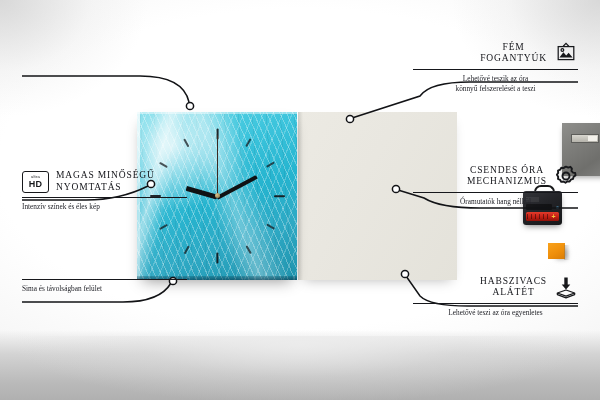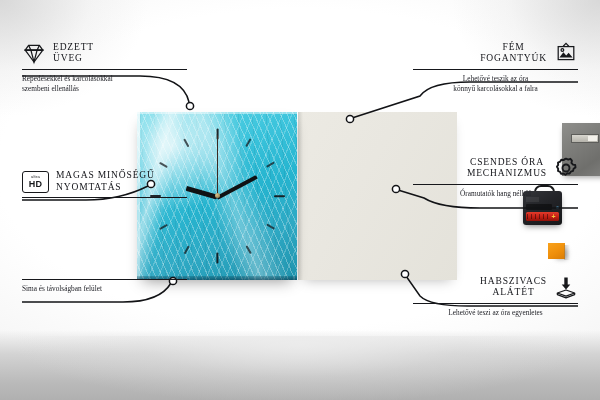--- a/index.html
+++ b/index.html
@@ -180,52 +180,34 @@
     <g fill="#ffffff" stroke="#121316" stroke-width="1.5">
       <circle cx="190" cy="106" r="3.6"></circle>
       <circle cx="151" cy="184" r="3.6"></circle>
       <circle cx="173" cy="281" r="3.6"></circle>
       <circle cx="350" cy="119" r="3.6"></circle>
       <circle cx="396" cy="189" r="3.6"></circle>
       <circle cx="405" cy="274" r="3.6"></circle>
     </g>
   </svg>
 
-  <div class="feat left" style="left:22px;top:41px;width:165px;">
-    <div class="head">
-      <span class="ico">
-        <svg viewBox="0 0 24 24" width="24" height="24" fill="none" stroke="#17181b" stroke-width="1.25">
-          <path d="M3.2 9.2 L12 21 L20.8 9.2 Z"></path>
-          <path d="M3.2 9.2 L6.6 4.3 H17.4 L20.8 9.2 Z"></path>
-          <path d="M6.6 4.3 L8.9 9.2 L12 21 L15.1 9.2 L17.4 4.3"></path>
-          <path d="M3.2 9.2 H20.8"></path>
-        </svg>
-      </span>
-      <span>
-        <span class="ttl" style="display:block">EDZETT</span>
-        <span class="ttl" style="display:block">ÜVEG</span>
-      </span>
-    </div>
-    <div class="rule"></div>
-    <div class="sub">Repedésekkel és karcolásokkal</div>
-    <div class="sub">szembeni ellenállás</div>
-  </div>
 
   <div class="feat left" style="left:22px;top:170px;width:165px;">
     <div class="head">
       <span class="hd-badge">
         <span class="u">ultra</span>
         <span class="h">HD</span>
       </span>
       <span>
         <span class="ttl" style="display:block">MAGAS MINŐSÉGŰ</span>
         <span class="ttl" style="display:block">NYOMTATÁS</span>
       </span>
     </div>
     <div class="rule"></div>
+    <div class="sub">Intenzív színek és éles kép</div>
   </div>
 
   <div class="feat left" style="left:22px;top:275px;width:165px;">
     <div class="rule"></div>
     <div class="sub">Sima és távolságban felület</div>
   </div>
 
   <div class="feat right" style="left:413px;top:41px;width:165px;">
     <div class="head">
       <span>
@@ -236,24 +218,24 @@
         <svg viewBox="0 0 24 24" width="24" height="24" fill="none" stroke="#17181b" stroke-width="1.25">
           <path d="M9.2 5.2 L12 2.4 L14.8 5.2"></path>
           <rect x="4.2" y="5.6" width="15.6" height="13"></rect>
           <path d="M5.4 16.4 L9.4 11.2 L12.2 14.6 L14.6 11.8 L18.6 16.4 Z" fill="#17181b" stroke="none"></path>
           <circle cx="8.4" cy="9" r="1.35"></circle>
         </svg>
       </span>
     </div>
     <div class="rule"></div>
     <div class="sub">Lehetővé teszik az óra</div>
-    <div class="sub">könnyű karcolásokkal a falra</div>
-  </div>
-
-  <div class="feat right" style="left:413px;top:156px;width:165px;">
+    <div class="sub">könnyű felszerelését a teszi</div>
+  </div>
+
+  <div class="feat right" style="left:413px;top:164px;width:165px;">
     <div class="head">
       <span>
         <span class="ttl" style="display:block">CSENDES ÓRA</span>
         <span class="ttl" style="display:block">MECHANIZMUS</span>
       </span>
       <span class="ico">
         <svg viewBox="0 0 24 24" width="24" height="24" fill="none" stroke="#17181b" stroke-width="1.9" stroke-linejoin="round">
           <path d="M12 2.6 l2.3 1.0 2.1 -0.8 1.5 1.9 -0.5 2.2 1.6 1.7 2.2 0.4 0.3 2.4 -1.9 1.3 -0.6 2.2 -2.2 0.8 -1.2 1.9 -2.3 -0.3 -1.8 1.4 -2.0 -1.2 -2.2 0.4 -1.2 -2.0 -2.1 -0.9 0.2 -2.3 -1.3 -1.9 1.3 -1.9 -0.2 -2.3 2.1 -0.9 1.2 -2.0 2.2 0.4 1.8 -1.2 Z"></path>
           <circle cx="12" cy="12" r="3.5"></circle>
         </svg>

